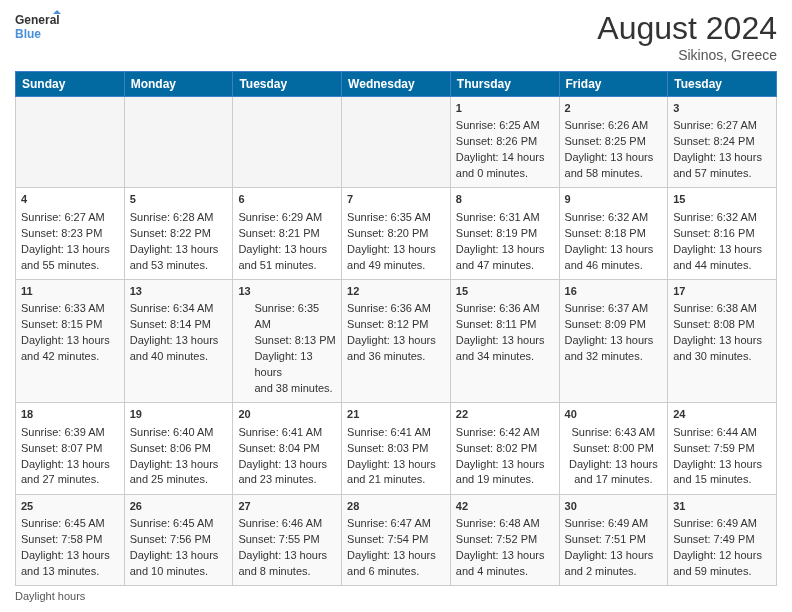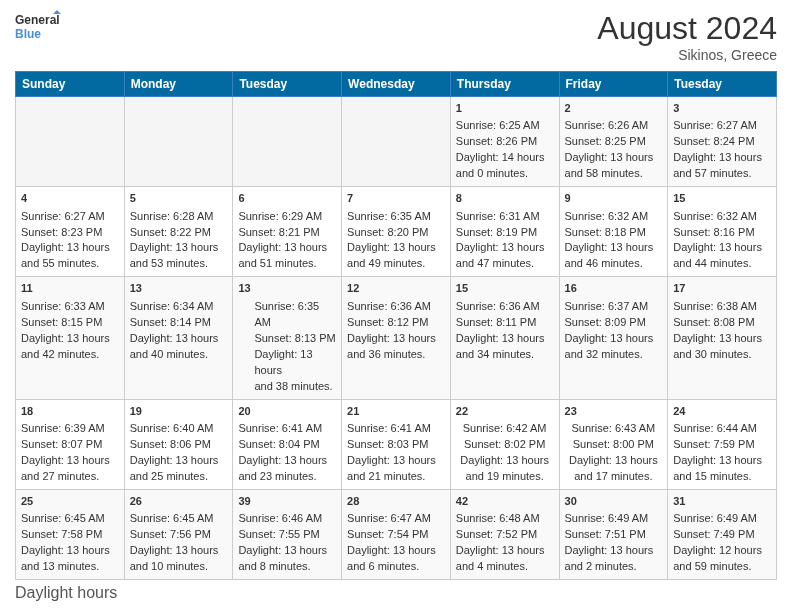--- a/index.html
+++ b/index.html
@@ -79,21 +79,21 @@
     }
     .day-info {
       color: #333;
       font-size: 11px;
       line-height: 1.45;
     }
     .empty-cell {
       background: #f5f5f5 !important;
     }
     .footer-note {
-      font-size: 16px;
+      font-size: 11px;
       color: #555;
       margin-top: 4px;
       text-align: left;
     }
   </style>
 </head>
 <body>
 
 <div class="page">
   <div class="header">
@@ -276,27 +276,27 @@
           </td>
           <td>
             <span class="day-number">21</span>
             <div class="day-info" style="white-space: pre-line;">Sunrise: 6:41 AM
 Sunset: 8:03 PM
 Daylight: 13 hours
 and 21 minutes.</div>
           </td>
           <td>
             <span class="day-number">22</span>
-            <div class="day-info" style="white-space: pre-line; text-align: center;">Sunrise: 6:42 AM
+            <div class="day-info" style="white-space: pre-line;">Sunrise: 6:42 AM
 Sunset: 8:02 PM
 Daylight: 13 hours
 and 19 minutes.</div>
           </td>
           <td>
-            <span class="day-number">23</span>
+            <span class="day-number">40</span>
             <div class="day-info" style="white-space: pre-line; text-align: center;">Sunrise: 6:43 AM
 Sunset: 8:00 PM
 Daylight: 13 hours
 and 17 minutes.</div>
           </td>
           <td>
             <span class="day-number">24</span>
             <div class="day-info" style="white-space: pre-line;">Sunrise: 6:44 AM
 Sunset: 7:59 PM
 Daylight: 13 hours
@@ -312,21 +312,21 @@
 and 13 minutes.</div>
           </td>
           <td>
             <span class="day-number">26</span>
             <div class="day-info" style="white-space: pre-line;">Sunrise: 6:45 AM
 Sunset: 7:56 PM
 Daylight: 13 hours
 and 10 minutes.</div>
           </td>
           <td>
-            <span class="day-number">39</span>
+            <span class="day-number">27</span>
             <div class="day-info" style="white-space: pre-line;">Sunrise: 6:46 AM
 Sunset: 7:55 PM
 Daylight: 13 hours
 and 8 minutes.</div>
           </td>
           <td>
             <span class="day-number">28</span>
             <div class="day-info" style="white-space: pre-line;">Sunrise: 6:47 AM
 Sunset: 7:54 PM
 Daylight: 13 hours

